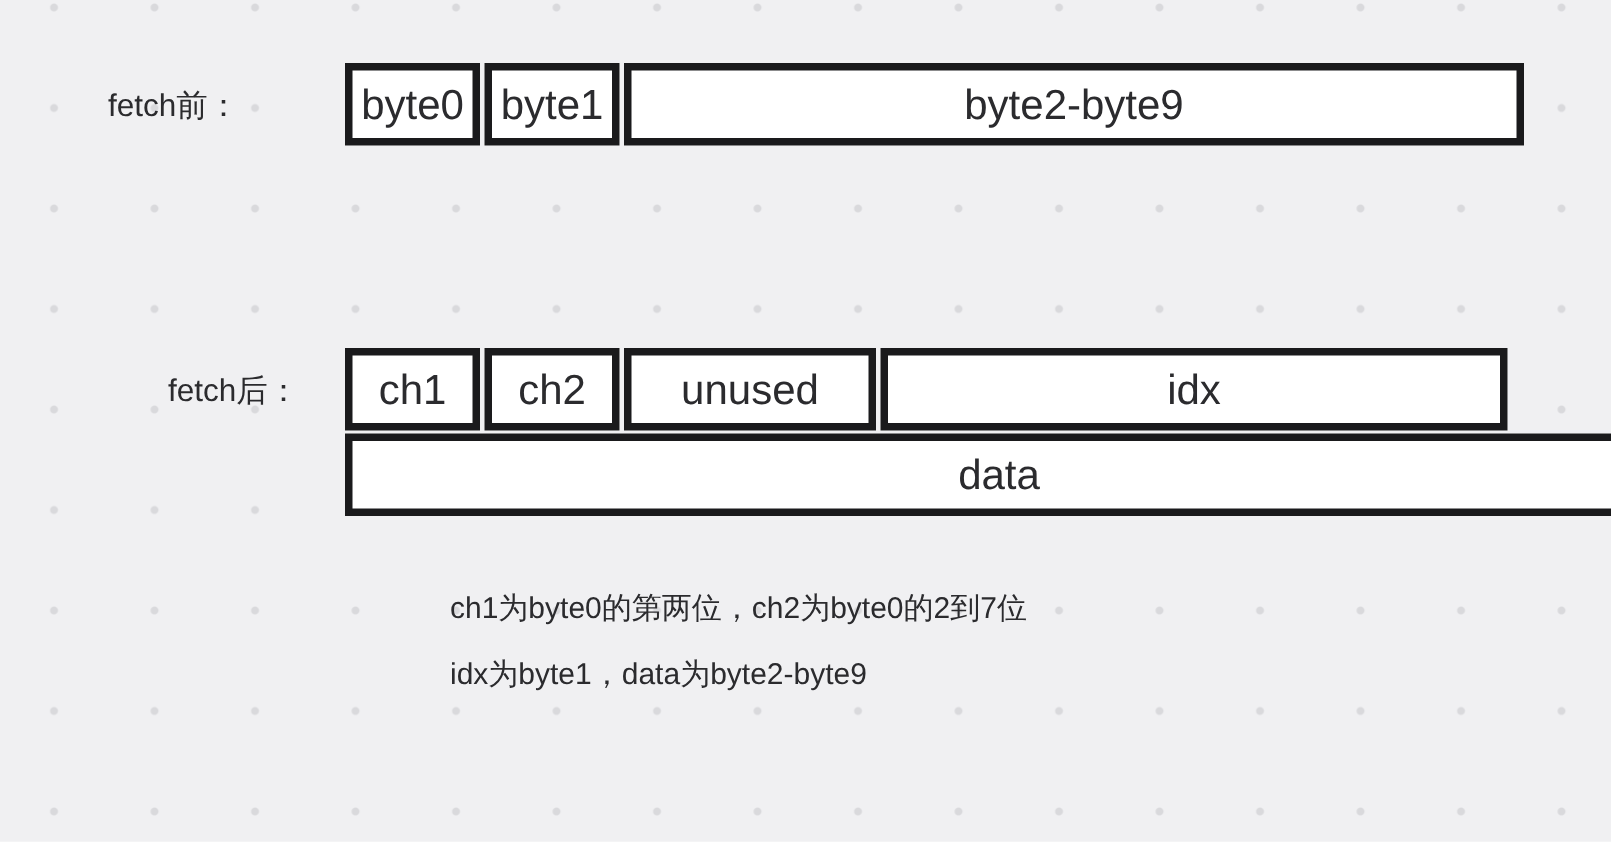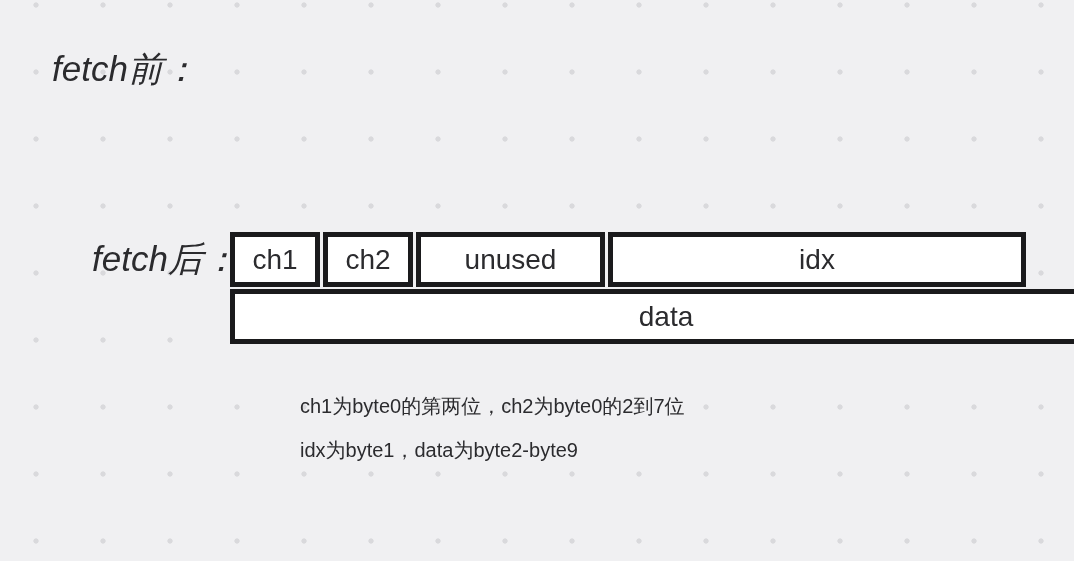--- a/index.html
+++ b/index.html
@@ -12,28 +12,27 @@
     height: 561px;
     overflow: hidden;
     background-color: #f0f0f2;
     background-image: radial-gradient(circle at 36px 5px, #d9d9dc 2.2px, rgba(0,0,0,0) 3px);
     background-size: 67px 67px;
     font-family: "Liberation Sans", "DejaVu Sans", sans-serif;
     color: #2b2b2e;
   }
   .row-label {
     position: absolute;
-    left: 52px;
+    left: 72px;
     height: 55px;
     display: flex;
     align-items: center;
-    font-size: 35px;
+    font-size: 21px;
     color: #2b2b2e;
     white-space: nowrap;
-    font-style: italic;
   }
   .label-before { top: 42px; }
   .label-after  { top: 232px; margin-left: 40px; }
   .cell-row {
     position: absolute;
     left: 230px;
     display: flex;
     gap: 3px;
   }
   .cells-before { top: 42px; }
@@ -45,40 +44,45 @@
     border: 5px solid #1a1a1c;
     background: #ffffff;
     display: flex;
     align-items: center;
     justify-content: center;
     font-size: 28px;
     color: #2b2b2e;
     white-space: nowrap;
   }
   .w-small  { width: 90px; }
-  .w-unused { width: 189px; }
+  .w-unused { width: 168px; }
   .w-idx    { width: 418px; }
   .w-wide   { width: 600px; }
   .w-full   { width: 872px; }
   .note {
     position: absolute;
     left: 300px;
     top: 384px;
     font-size: 20px;
     line-height: 44px;
     color: #2b2b2e;
     white-space: nowrap;
   }
 </style>
 </head>
 <body>
 
 <div class="canvas">
 
   <div class="row-label label-before">fetch前：</div>
+  <div class="cell-row cells-before">
+    <div class="cell w-small">byte0</div>
+    <div class="cell w-small">byte1</div>
+    <div class="cell w-wide">byte2-byte9</div>
+  </div>
 
   <div class="row-label label-after">fetch后：</div>
   <div class="cell-row cells-after">
     <div class="cell w-small">ch1</div>
     <div class="cell w-small">ch2</div>
     <div class="cell w-unused">unused</div>
     <div class="cell w-idx">idx</div>
   </div>
   <div class="cell-row cells-data">
     <div class="cell w-full">data</div>

